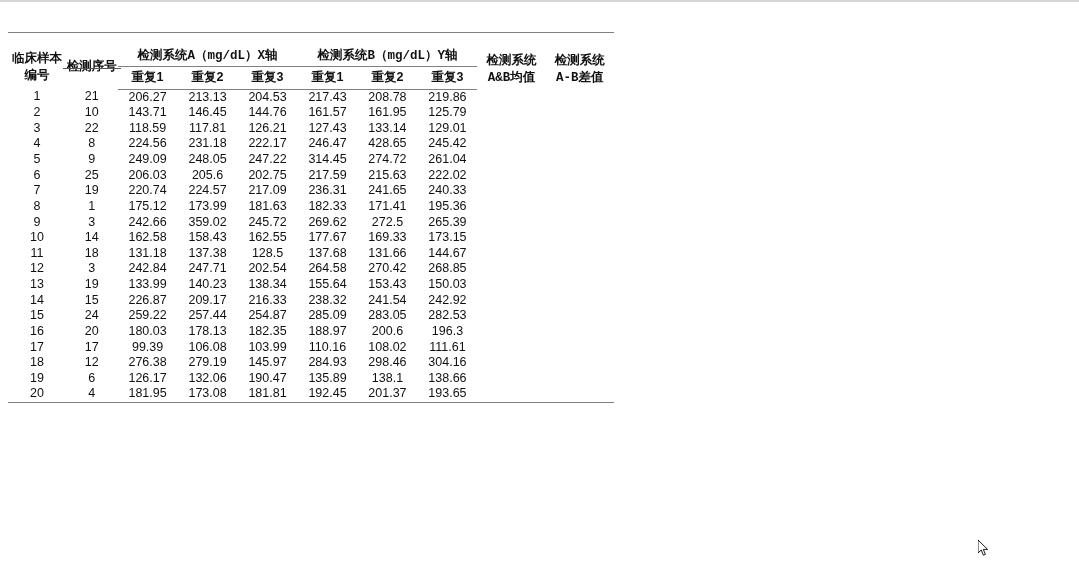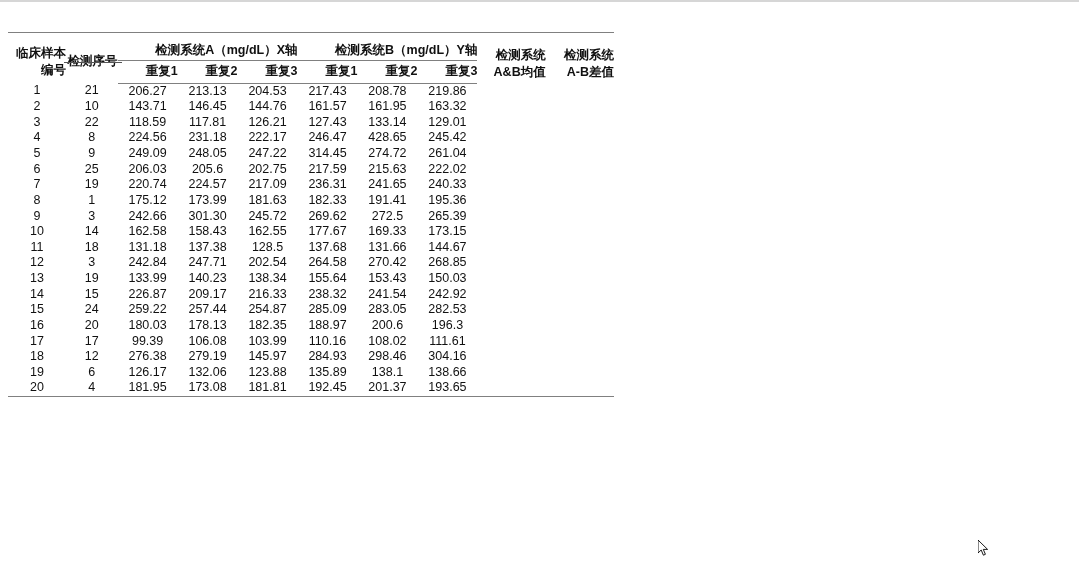--- a/index.html
+++ b/index.html
@@ -34,39 +34,39 @@
     font-size: 12.5px;
     color: #111111;
   }
   table.data th, table.data td {
     padding: 0;
     margin: 0;
   }
   thead .hrow1 th {
     font-weight: bold;
     font-size: 12.5px;
-    padding-top: 9px;
+    padding-top: 15px;
     padding-bottom: 2px;
-    text-align: right;
+    text-align: center;
     vertical-align: bottom;
     line-height: 1.3;
     border-top: 1.5px solid #808080;
+    font-family: Liberation Mono, monospace;
   }
   thead .hrow2 th {
     font-weight: bold;
     font-size: 12.5px;
     padding-top: 2px;
     padding-bottom: 3px;
     text-align: center;
     vertical-align: top;
     line-height: 1.3;
   }
   thead .hrow2 th.under {
     border-bottom: 1.2px solid #808080;
-    text-align: right;
   }
   .grp-underline {
     border-bottom: 1.2px solid #808080;
   }
   tbody td {
     text-align: center;
     padding: 1.6px 0;
     font-size: 12.5px;
     line-height: 1.25;
   }
@@ -159,21 +159,21 @@
           <td></td>
         </tr>
         <tr>
           <td>2</td>
           <td>10</td>
           <td>143.71</td>
           <td>146.45</td>
           <td>144.76</td>
           <td>161.57</td>
           <td>161.95</td>
-          <td>163.32</td>
+          <td>125.79</td>
           <td></td>
           <td></td>
         </tr>
         <tr>
           <td>3</td>
           <td>22</td>
           <td>118.59</td>
           <td>117.81</td>
           <td>126.21</td>
           <td>127.43</td>
@@ -230,30 +230,30 @@
           <td></td>
           <td></td>
         </tr>
         <tr>
           <td>8</td>
           <td>1</td>
           <td>175.12</td>
           <td>173.99</td>
           <td>181.63</td>
           <td>182.33</td>
-          <td>191.41</td>
+          <td>171.41</td>
           <td>195.36</td>
           <td></td>
           <td></td>
         </tr>
         <tr>
           <td>9</td>
           <td>3</td>
           <td>242.66</td>
-          <td>301.30</td>
+          <td>359.02</td>
           <td>245.72</td>
           <td>269.62</td>
           <td>272.5</td>
           <td>265.39</td>
           <td></td>
           <td></td>
         </tr>
         <tr>
           <td>10</td>
           <td>14</td>
@@ -360,21 +360,21 @@
           <td>298.46</td>
           <td>304.16</td>
           <td></td>
           <td></td>
         </tr>
         <tr>
           <td>19</td>
           <td>6</td>
           <td>126.17</td>
           <td>132.06</td>
-          <td>123.88</td>
+          <td>190.47</td>
           <td>135.89</td>
           <td>138.1</td>
           <td>138.66</td>
           <td></td>
           <td></td>
         </tr>
         <tr>
           <td>20</td>
           <td>4</td>
           <td>181.95</td>

